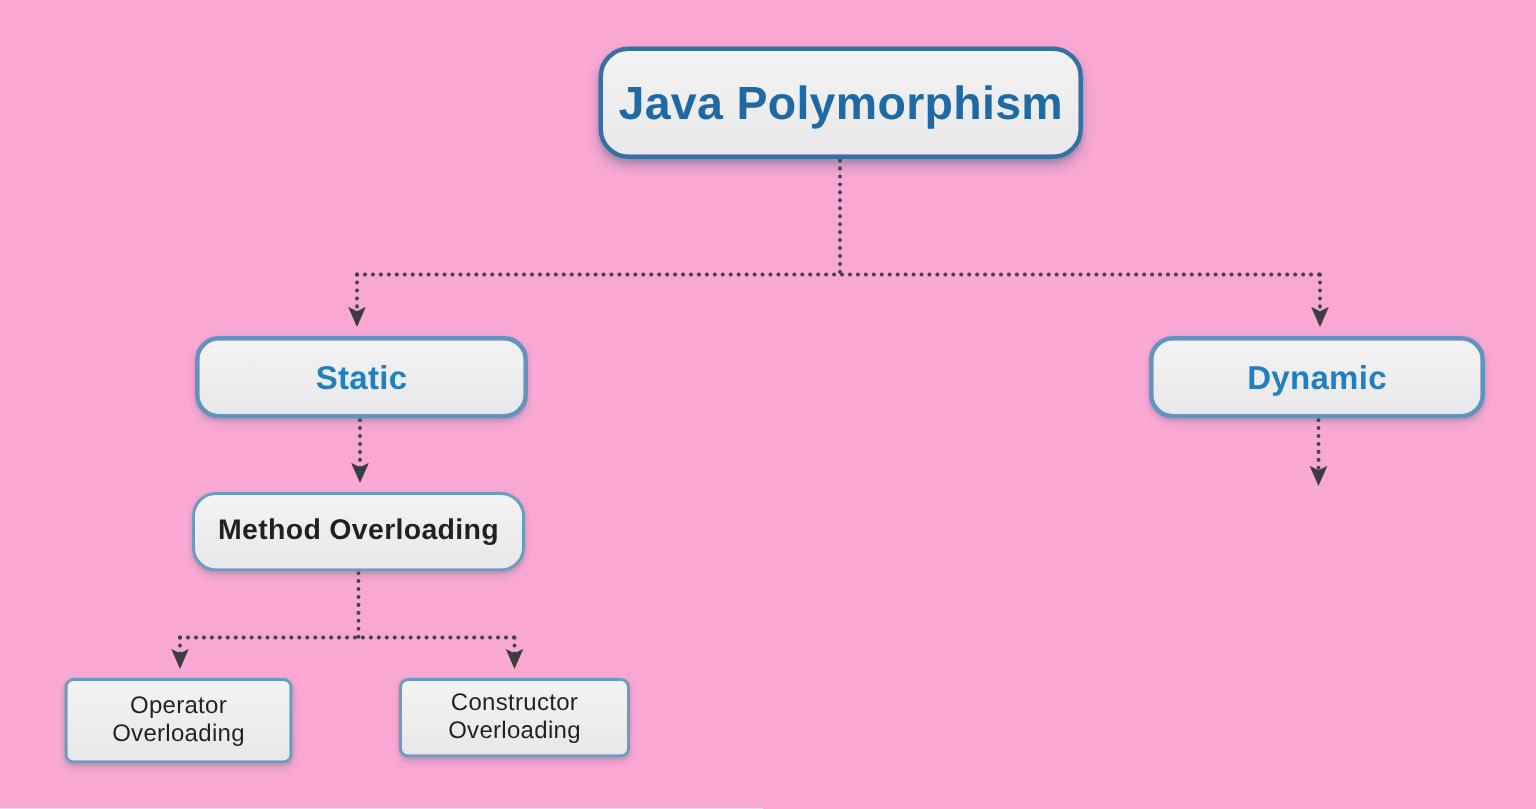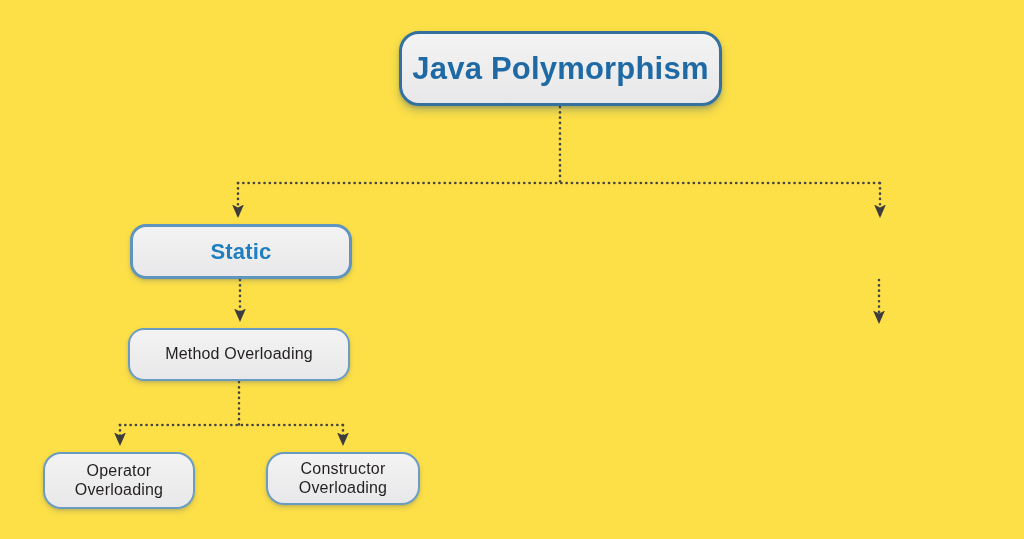--- a/index.html
+++ b/index.html
@@ -8,21 +8,21 @@
     padding: 0;
     background: #ffffff;
   }
   body {
     font-family: "Liberation Sans", "DejaVu Sans", sans-serif;
   }
   #canvas {
     position: relative;
     width: 1024px;
     height: 539px;
-    background: #fde047;
+    background: #f9a8d4;
     overflow: hidden;
   }
   #edges {
     position: absolute;
     left: 0;
     top: 0;
     width: 1024px;
     height: 539px;
     pointer-events: none;
   }
@@ -44,41 +44,41 @@
   }
   .node-l2 {
     border: 3px solid #5e94bd;
     align-items: center;
   }
   .node-l3 {
     border: 2.5px solid #6a9cc2;
   }
   .node-leaf {
     border: 2.5px solid #6a9cc2;
-    border-radius: 18px;
+    border-radius: 6px;
   }
   .label {
     line-height: 1.16;
     white-space: pre-line;
     letter-spacing: 0.2px;
   }
   .label-root {
     color: #1f6aa5;
     font-size: 31px;
     font-weight: 700;
   }
   .label-l2 {
     color: #1f7fc0;
     font-size: 22px;
     font-weight: 700;
   }
   .label-dark {
     color: #231f20;
-    font-size: 16px;
-    font-weight: 400;
+    font-size: 19px;
+    font-weight: 700;
   }
   .label-leaf {
     color: #231f20;
     font-size: 16px;
     font-weight: 400;
   }
 </style>
 </head>
 <body>
 
@@ -106,20 +106,23 @@
   </svg>
 
   <div class="node node-root" style="left:399px; top:31px; width:323px; height:75px;">
     <span class="label label-root">Java Polymorphism</span>
   </div>
 
   <div class="node node-l2" style="left:130px; top:224px; width:222px; height:55px;">
     <span class="label label-l2">Static</span>
   </div>
 
+  <div class="node node-l2" style="left:766px; top:224px; width:224px; height:55px;">
+    <span class="label label-l2">Dynamic</span>
+  </div>
 
   <div class="node node-l3" style="left:128px; top:328px; width:222px; height:53px;">
     <span class="label label-dark">Method Overloading</span>
   </div>
 
 
   <div class="node node-leaf" style="left:43px; top:452px; width:152px; height:57px;">
     <span class="label label-leaf">Operator
 Overloading</span>
   </div>

